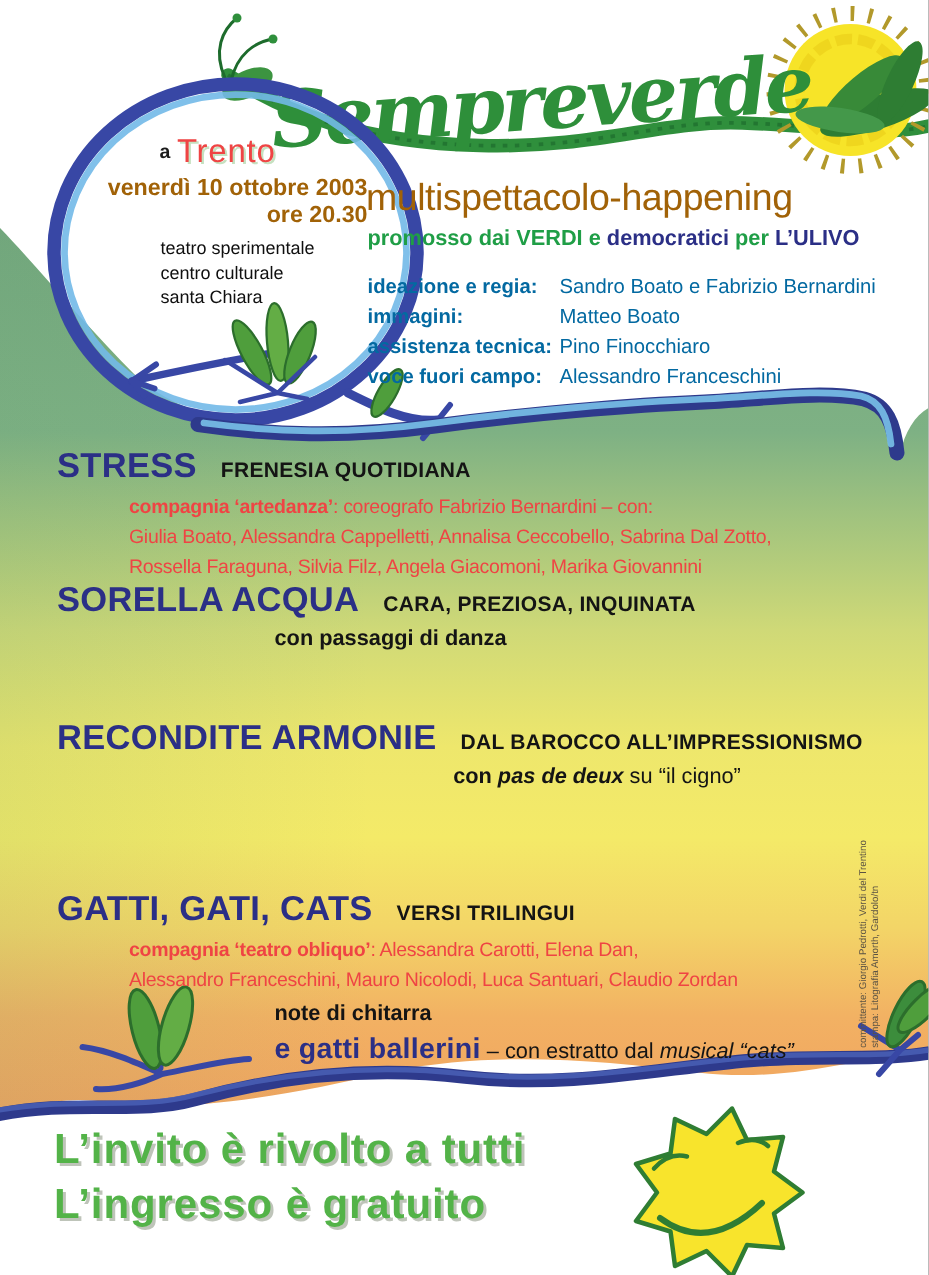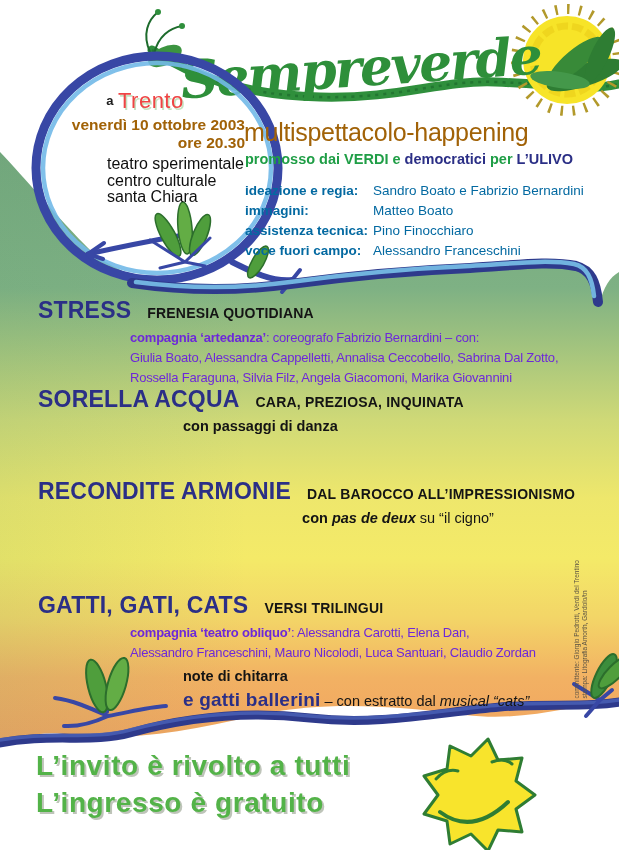--- a/index.html
+++ b/index.html
@@ -19,29 +19,29 @@
   .credits{left:245px;top:181px;font-size:13.5px;line-height:20px;color:#0369a1;}
   .credit-label{display:inline-block;width:128px;font-weight:700;}
 
   
   .circle-text{left:45px;top:88px;width:200px;}
   .ct-city{text-align:center;line-height:26px;white-space:nowrap;}
   .ct-prefix{font-size:13px;font-weight:700;color:#1c1c1c;vertical-align:3px;}
   .ct-cityname{font-size:22px;font-weight:400;color:#ef4444;letter-spacing:0.5px;
     text-shadow:1.5px 1.5px 0 rgba(150,200,140,0.55);}
   .ct-date,.ct-time{text-align:right;font-weight:700;font-size:15.5px;line-height:18px;color:#a16207;white-space:nowrap;}
-  .ct-venue{margin-left:62px;margin-top:4px;font-size:16px;line-height:16.5px;color:#0f0f0f;}
+  .ct-venue{margin-left:62px;margin-top:4px;font-size:12px;line-height:16.5px;color:#0f0f0f;}
 
   
   .section{position:absolute;left:38px;width:575px;}
   .sec1{top:297px;} .sec2{top:386px;} .sec3{top:478px;text-align:center;} .sec4{top:592px;}
   .sec-head{display:flex;align-items:baseline;gap:16px;white-space:nowrap;}
   .sec-title{font-size:23px;font-weight:700;color:#2b2f86;letter-spacing:0.2px;}
   .sec-sub{font-size:14px;font-weight:700;color:#141414;letter-spacing:0.2px;}
-  .sec-body{margin-left:92px;margin-top:4px;font-size:13px;line-height:20px;letter-spacing:-0.2px;color:#6d28d9;white-space:nowrap;}
+  .sec-body{margin-left:48px;margin-top:4px;font-size:13px;line-height:20px;letter-spacing:-0.2px;color:#ef4444;white-space:nowrap;}
   .sec-note{margin-left:145px;margin-top:5px;font-size:14.5px;white-space:nowrap;}
   .run-r{font-weight:400;}
   .run-b{font-weight:700;}
   .run-i{font-style:italic;}
   .run-bi{font-weight:700;font-style:italic;}
   .run-bigblue{font-weight:700;color:#2b2f86;font-size:19px;letter-spacing:0.2px;}
 
   
   .invite{left:36px;top:747px;font-size:28px;font-weight:700;color:#53b348;line-height:37px;
     letter-spacing:0.6px;text-shadow:2px 2px 0 rgba(125,138,115,0.5);white-space:nowrap;}

